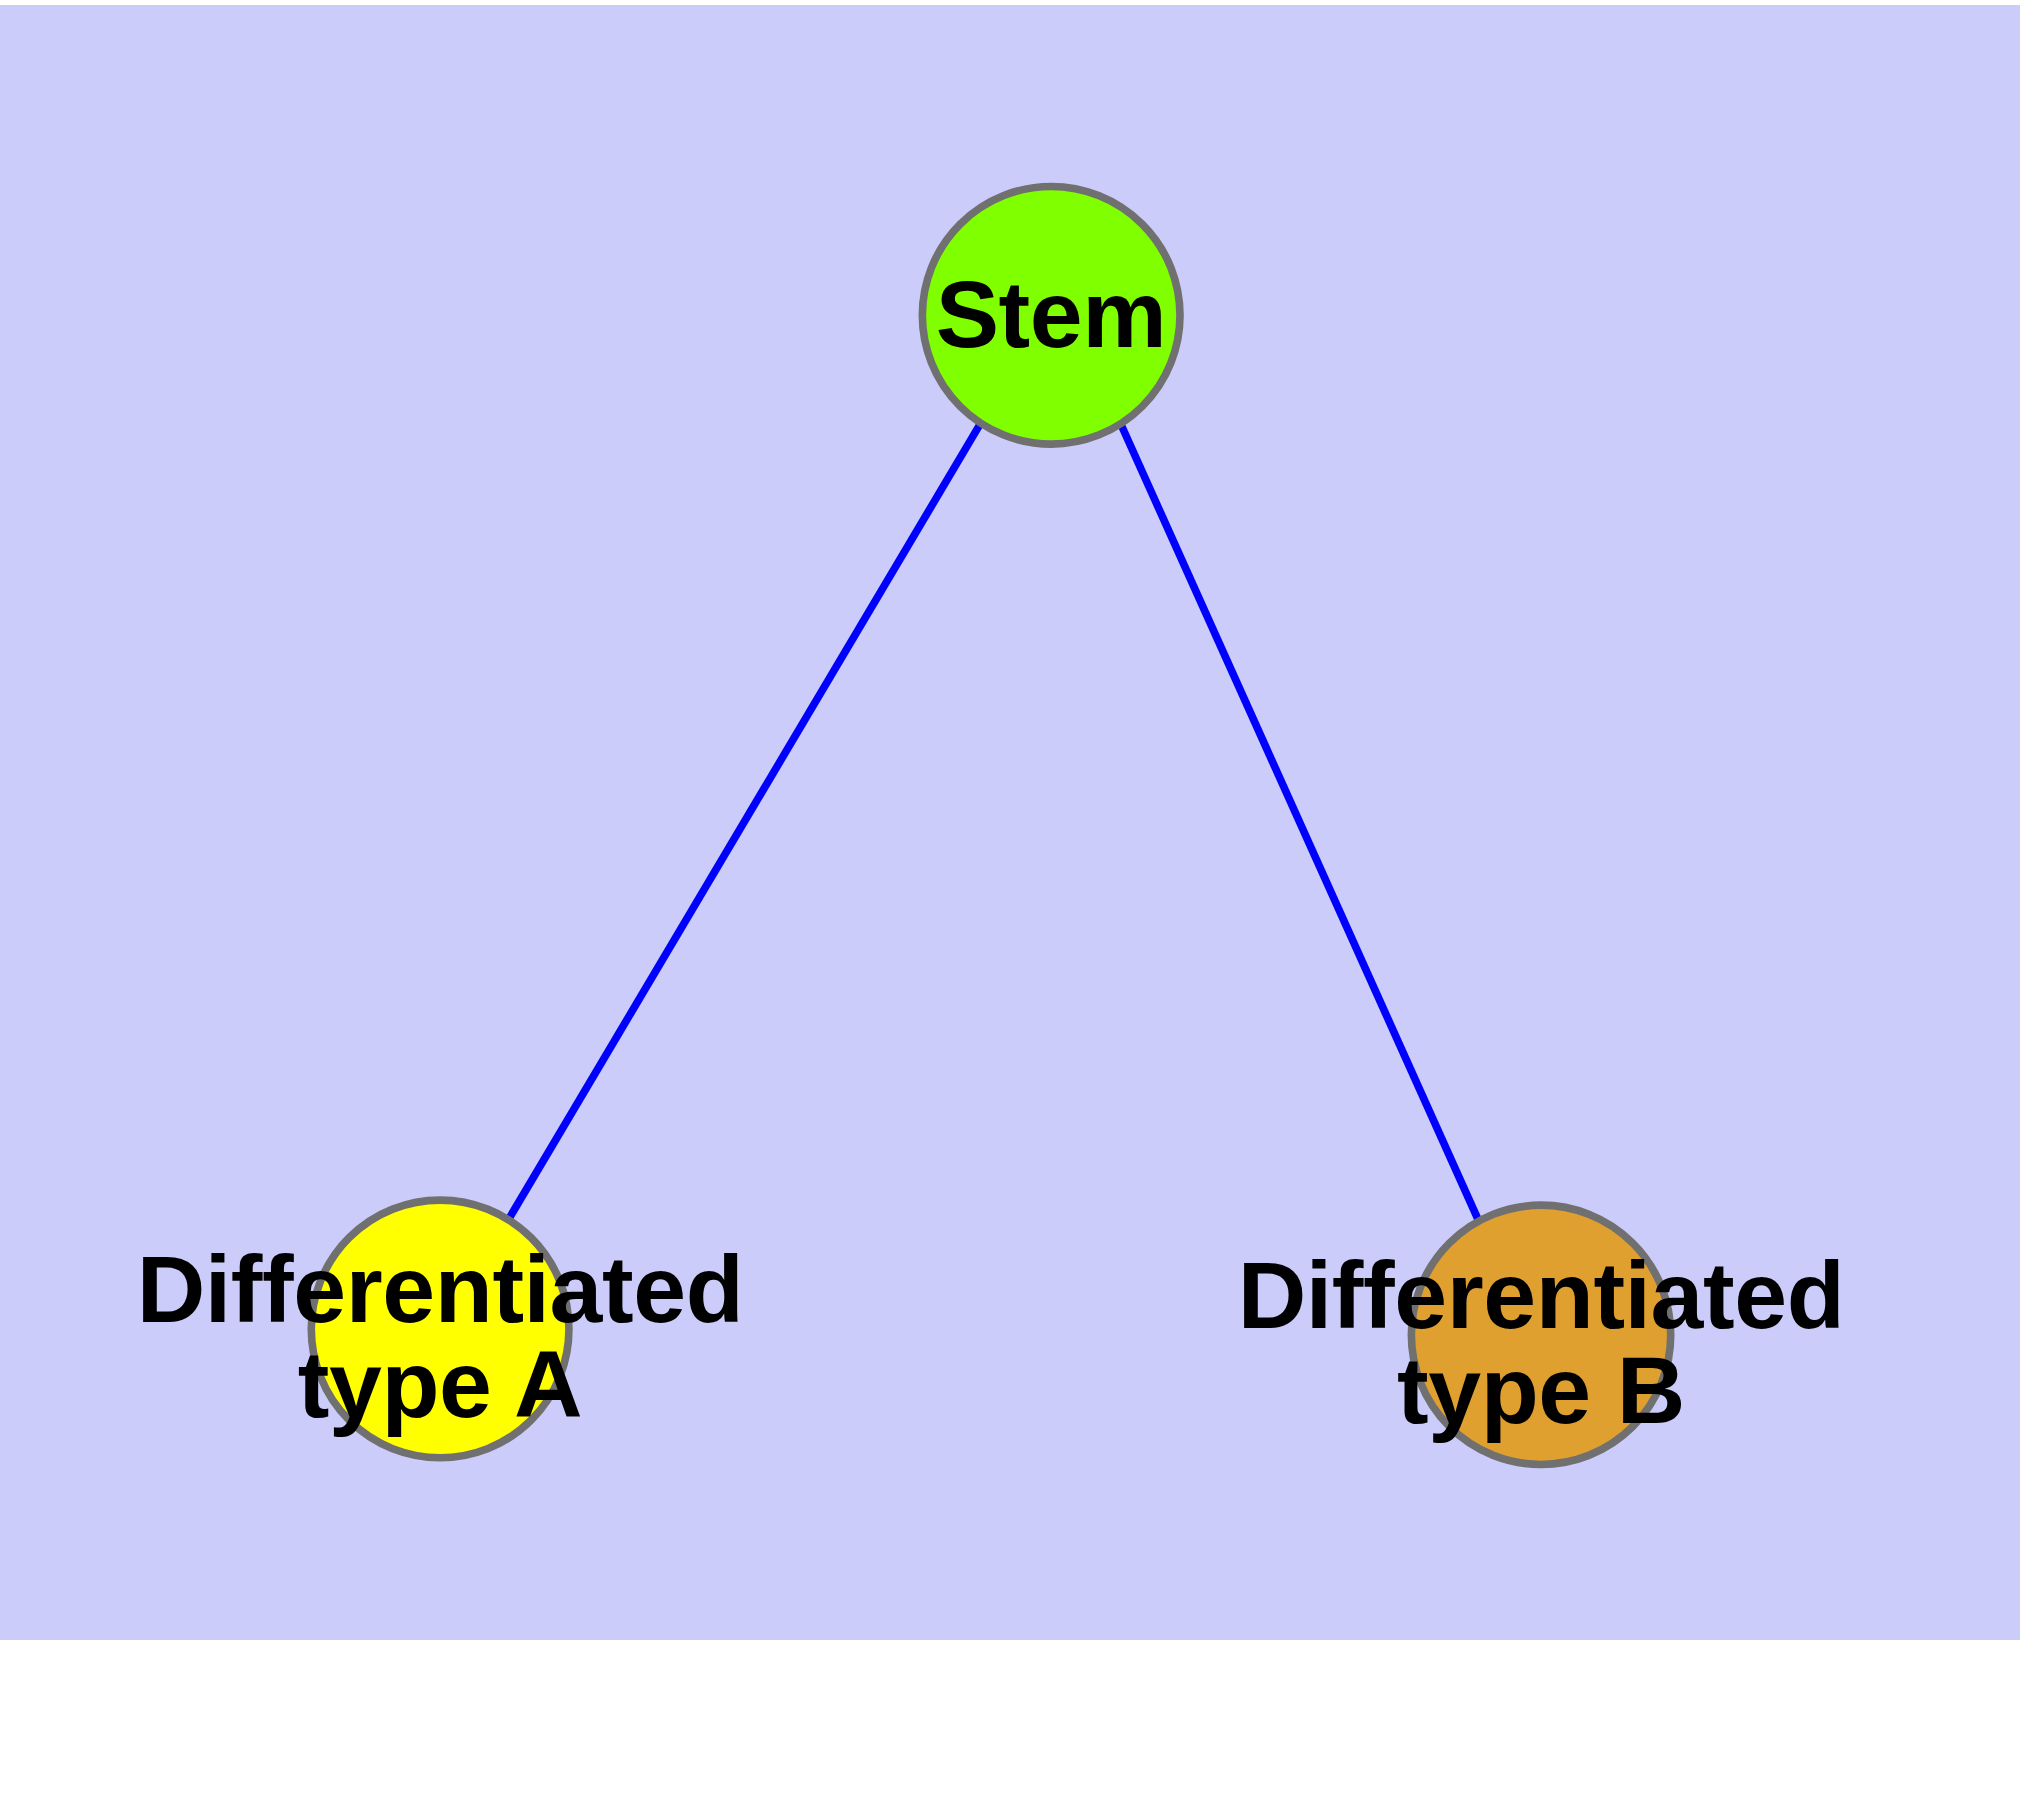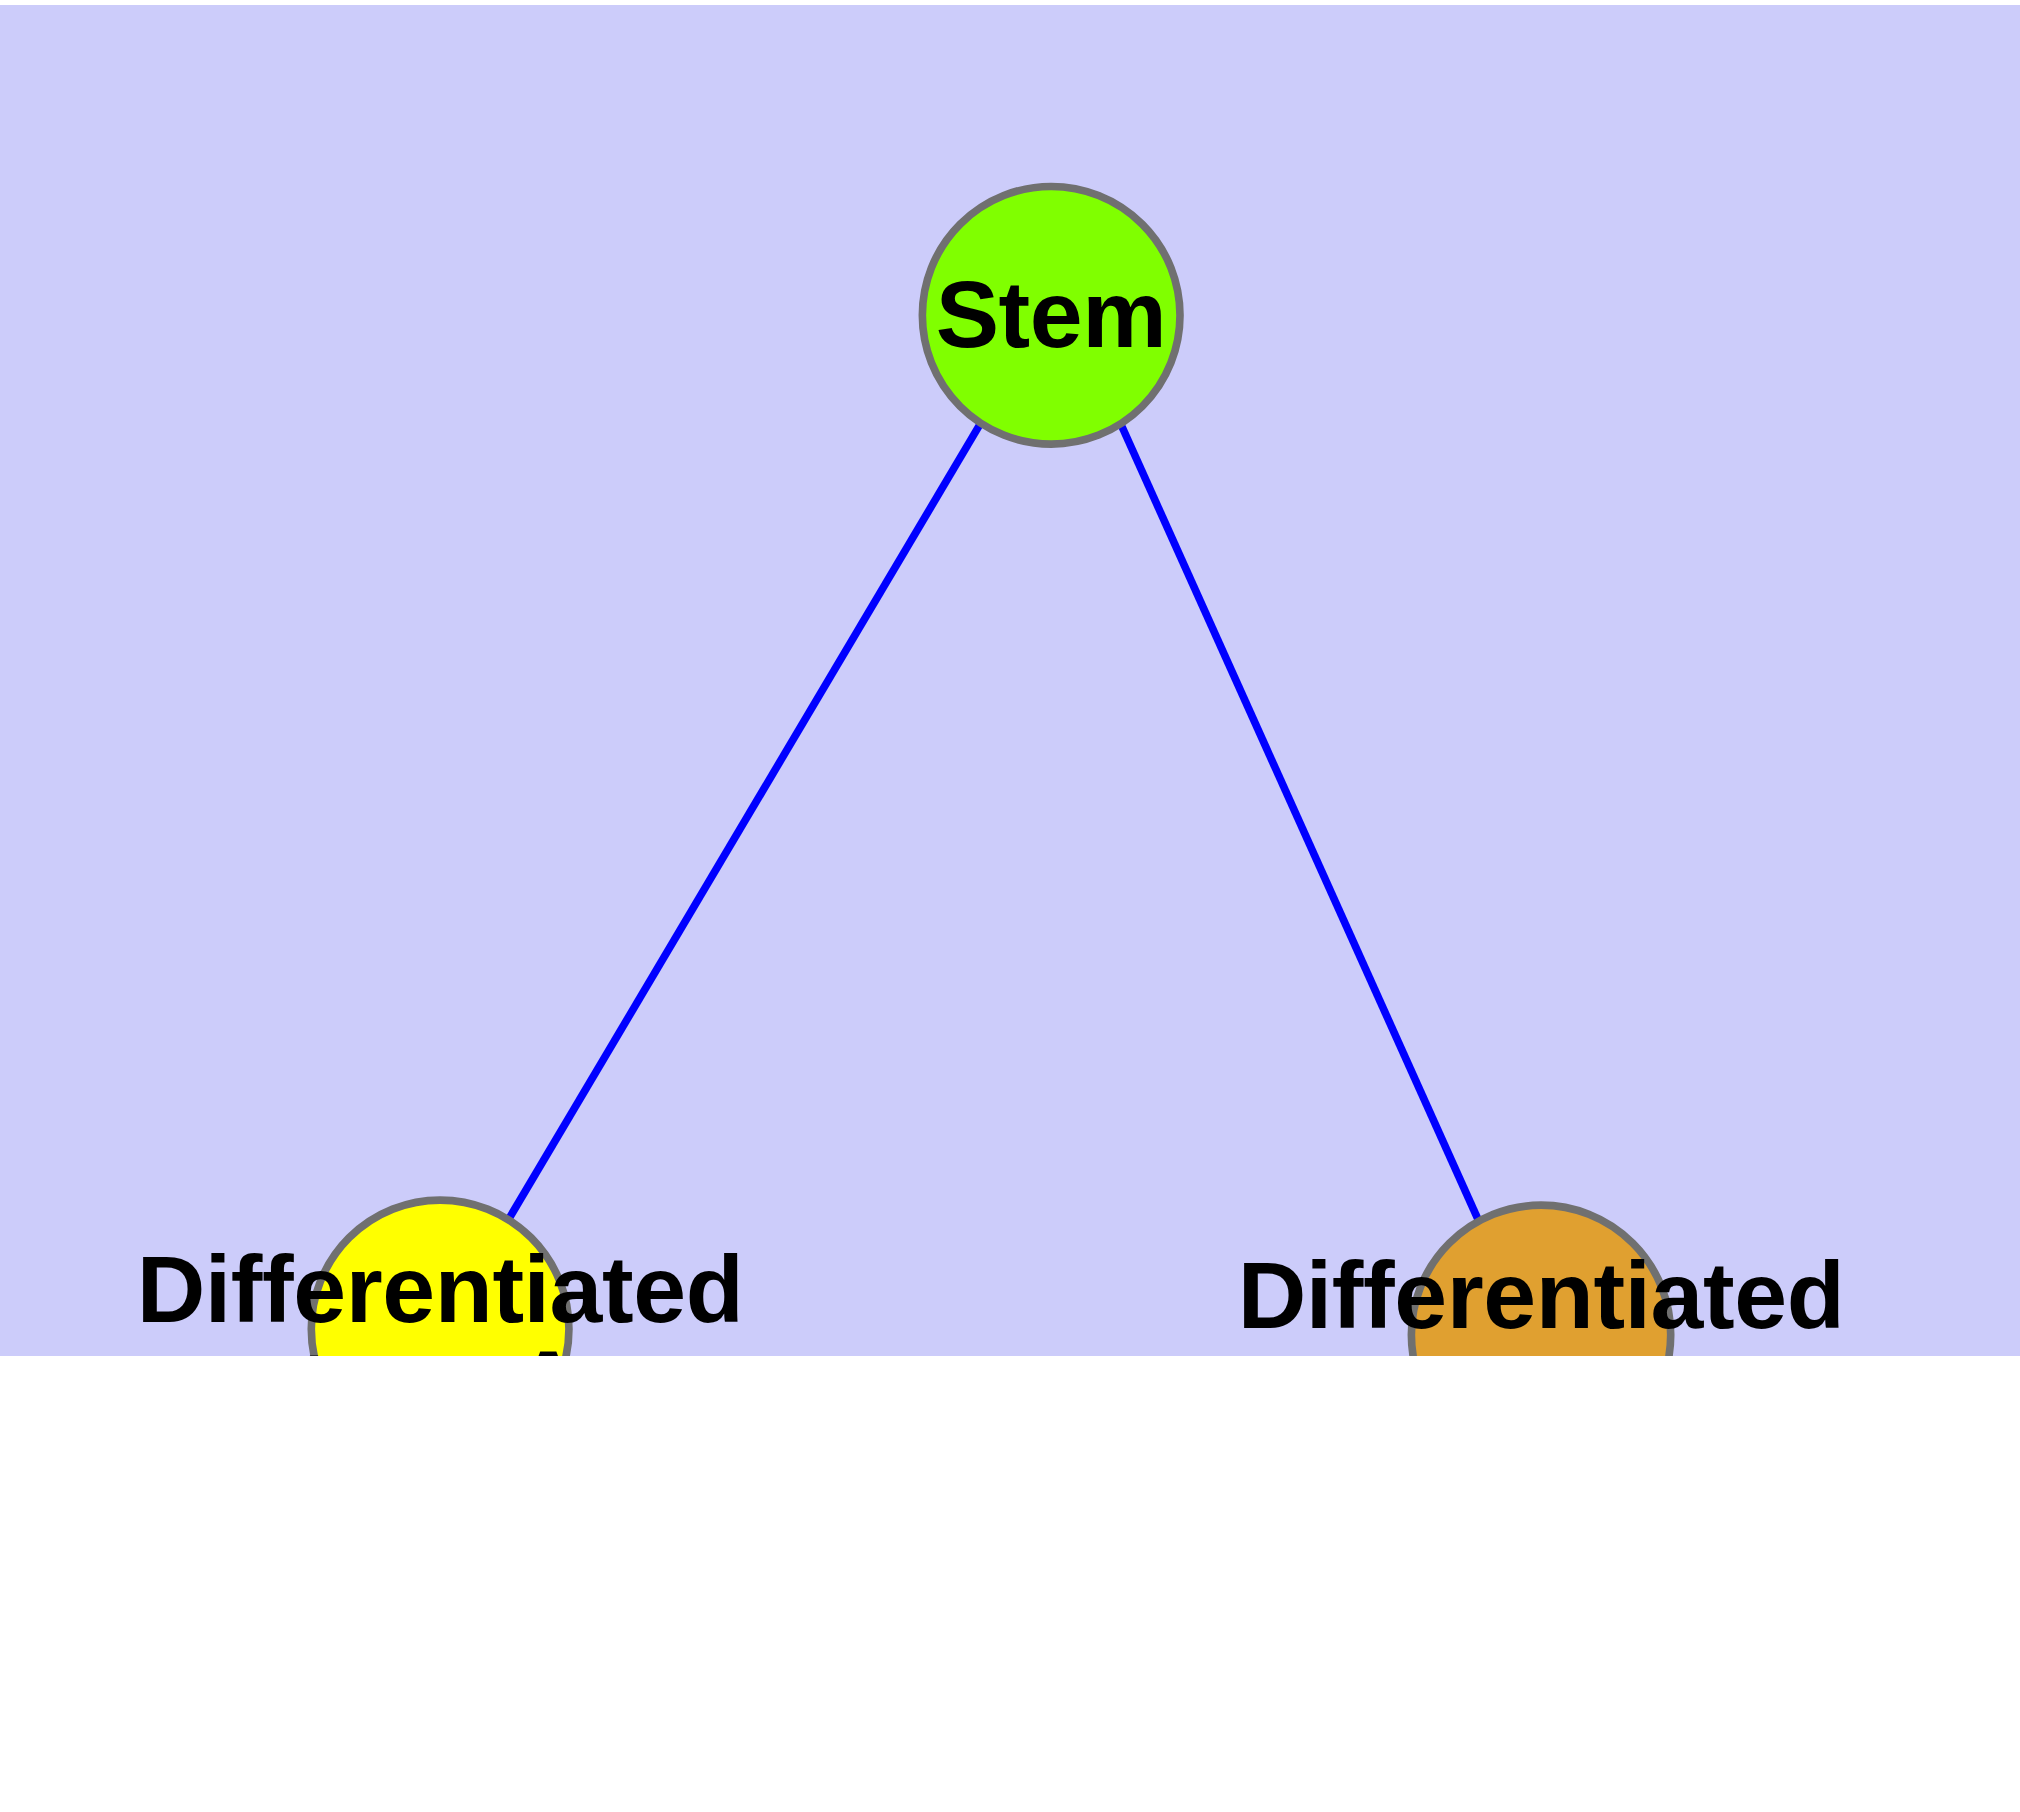--- a/index.html
+++ b/index.html
@@ -3,21 +3,21 @@
 <meta charset="utf-8">
 <style>
   html, body {
     margin: 0;
     padding: 0;
     background: #ffffff;
   }
   #canvas {
     position: relative;
     width: 2021px;
-    height: 1356px;
+    height: 1640px;
     background: #ccccfa;
     overflow: hidden;
     font-family: "Liberation Sans", sans-serif;
   }
   #top-strip {
     position: absolute;
     left: 0;
     top: 0;
     width: 2021px;
     height: 5.1px;

